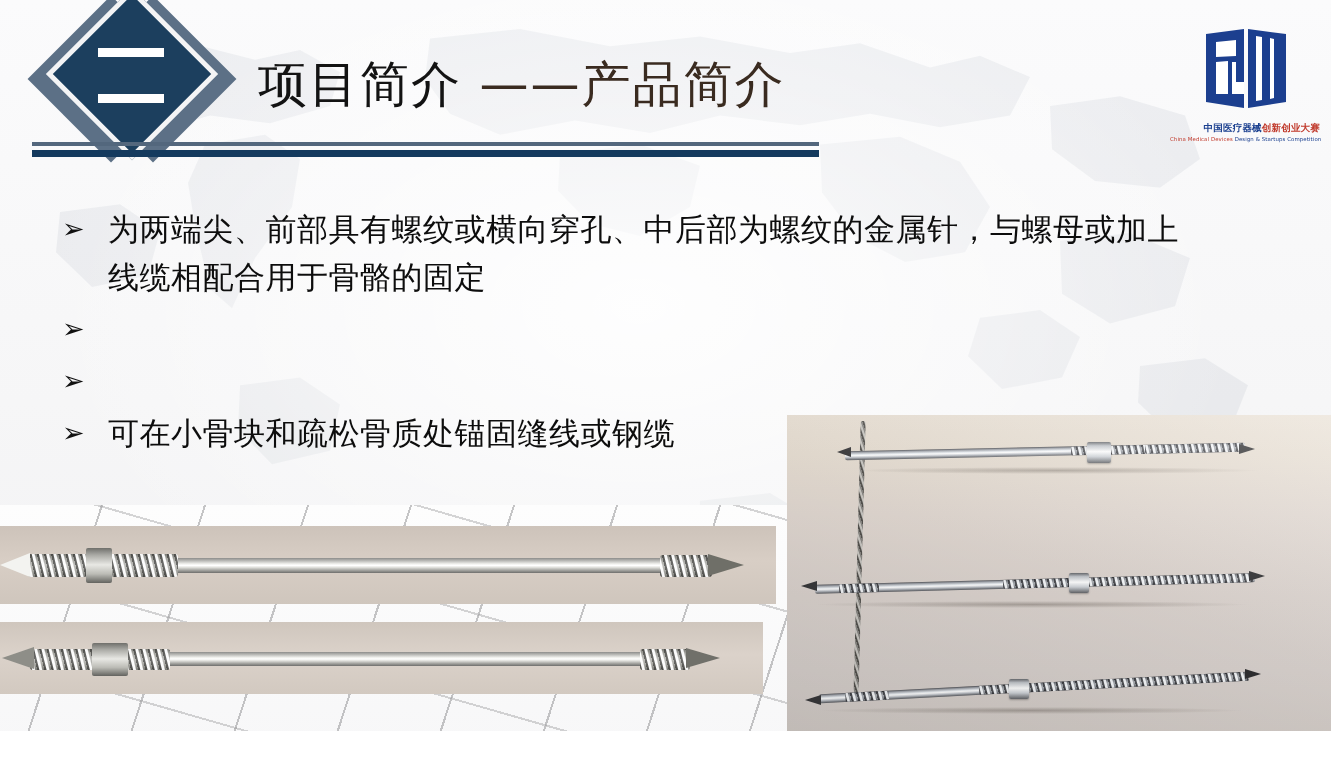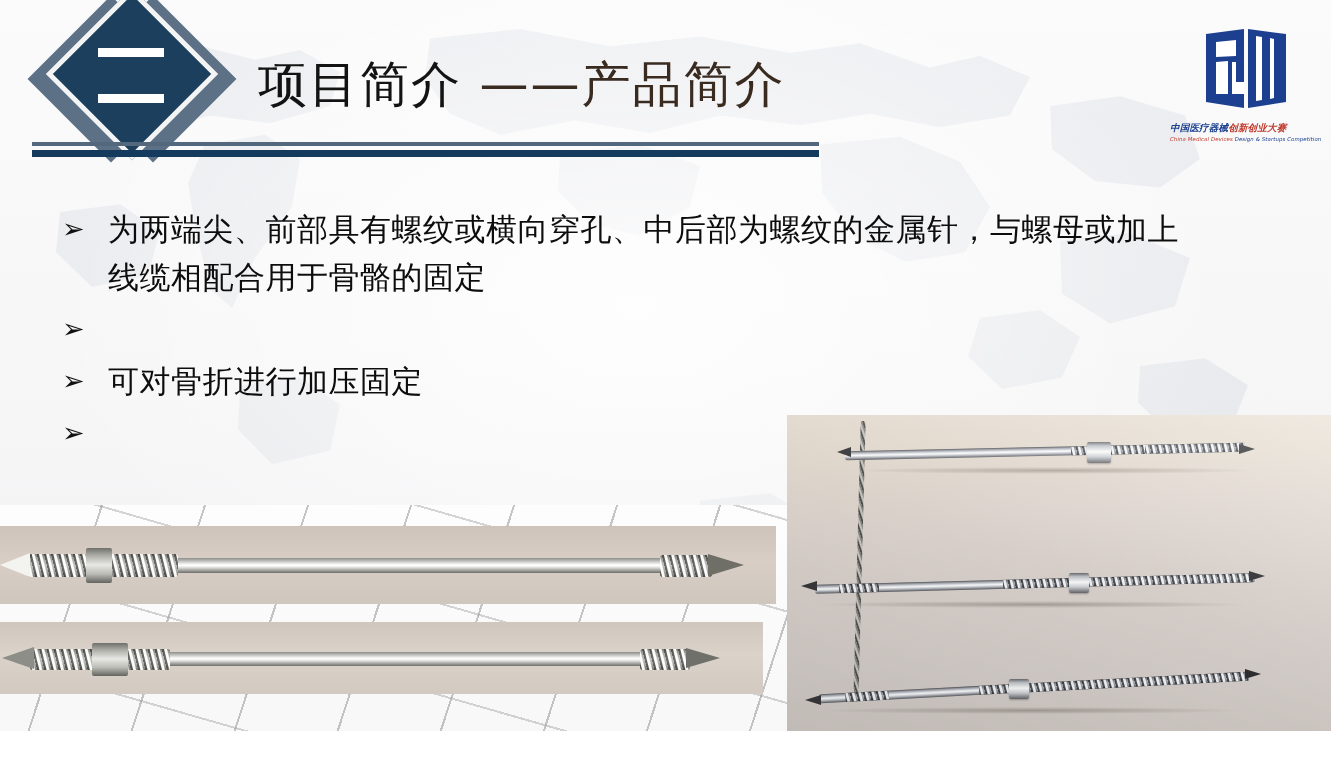--- a/index.html
+++ b/index.html
@@ -138,21 +138,21 @@
     background:linear-gradient(180deg,#6a6c70 0%,#c3c7cc 18%,#ffffff 46%,#cfd3d8 70%,#64666a 100%);
     box-shadow:0 1px 2px rgba(0,0,0,.28);
   }
   .pc-tip{position:absolute;width:0;height:0;}
   .pc-shadow{
     position:absolute;height:7px;border-radius:50%;
     background:radial-gradient(ellipse at center,rgba(90,82,74,.38) 0%,rgba(90,82,74,0) 72%);
   }
   .bottom-strip{position:absolute;left:0;top:744px;width:790px;height:15px;background:#f3f3f4;}
   
-  .complogo{position:absolute;left:1170px;top:12px;width:150px;height:148px;text-align:left;font-style:italic;}
+  .complogo{position:absolute;left:1170px;top:12px;width:150px;height:148px;text-align:right;}
   .complogo .mark{position:relative;width:150px;height:108px;}
   .complogo .cn{
     font-size:9.5px;color:#1a3f8f;font-weight:bold;letter-spacing:.2px;
     white-space:nowrap;margin-top:2px;
   }
   .complogo .cn .hl{color:#c0392b;}
   .complogo .en{
     font-size:5.4px;color:#1a3f8f;letter-spacing:.1px;white-space:nowrap;margin-top:1px;
   }
   .complogo .en .hl{color:#c0392b;}
@@ -218,24 +218,24 @@
   <div class="bullets">
     <div class="bullet b1">
       <div class="mark">➢</div>
       <div class="txt">为两端尖、前部具有螺纹或横向穿孔、中后部为螺纹的金属针，与螺母或加上线缆相配合用于骨骼的固定</div>
     </div>
     <div class="bullet">
       <div class="mark">➢</div>
     </div>
     <div class="bullet">
       <div class="mark">➢</div>
-      <div class="txt">可对骨折进行加压固定</div>
     </div>
     <div class="bullet">
       <div class="mark">➢</div>
+      <div class="txt">可在小骨块和疏松骨质处锚固缝线或钢缆</div>
     </div>
   </div>
 
   <div class="tilefloor"></div>
   <div class="bottom-strip"></div>
 
   <div class="pin-photo photo-a">
     <div class="bgfill"></div>
     <div class="rod rod-shaft" style="left:170px;top:32px;width:520px;height:15px;"></div>
     <div class="rod thread" style="left:28px;top:28px;width:150px;height:23px;"></div>

